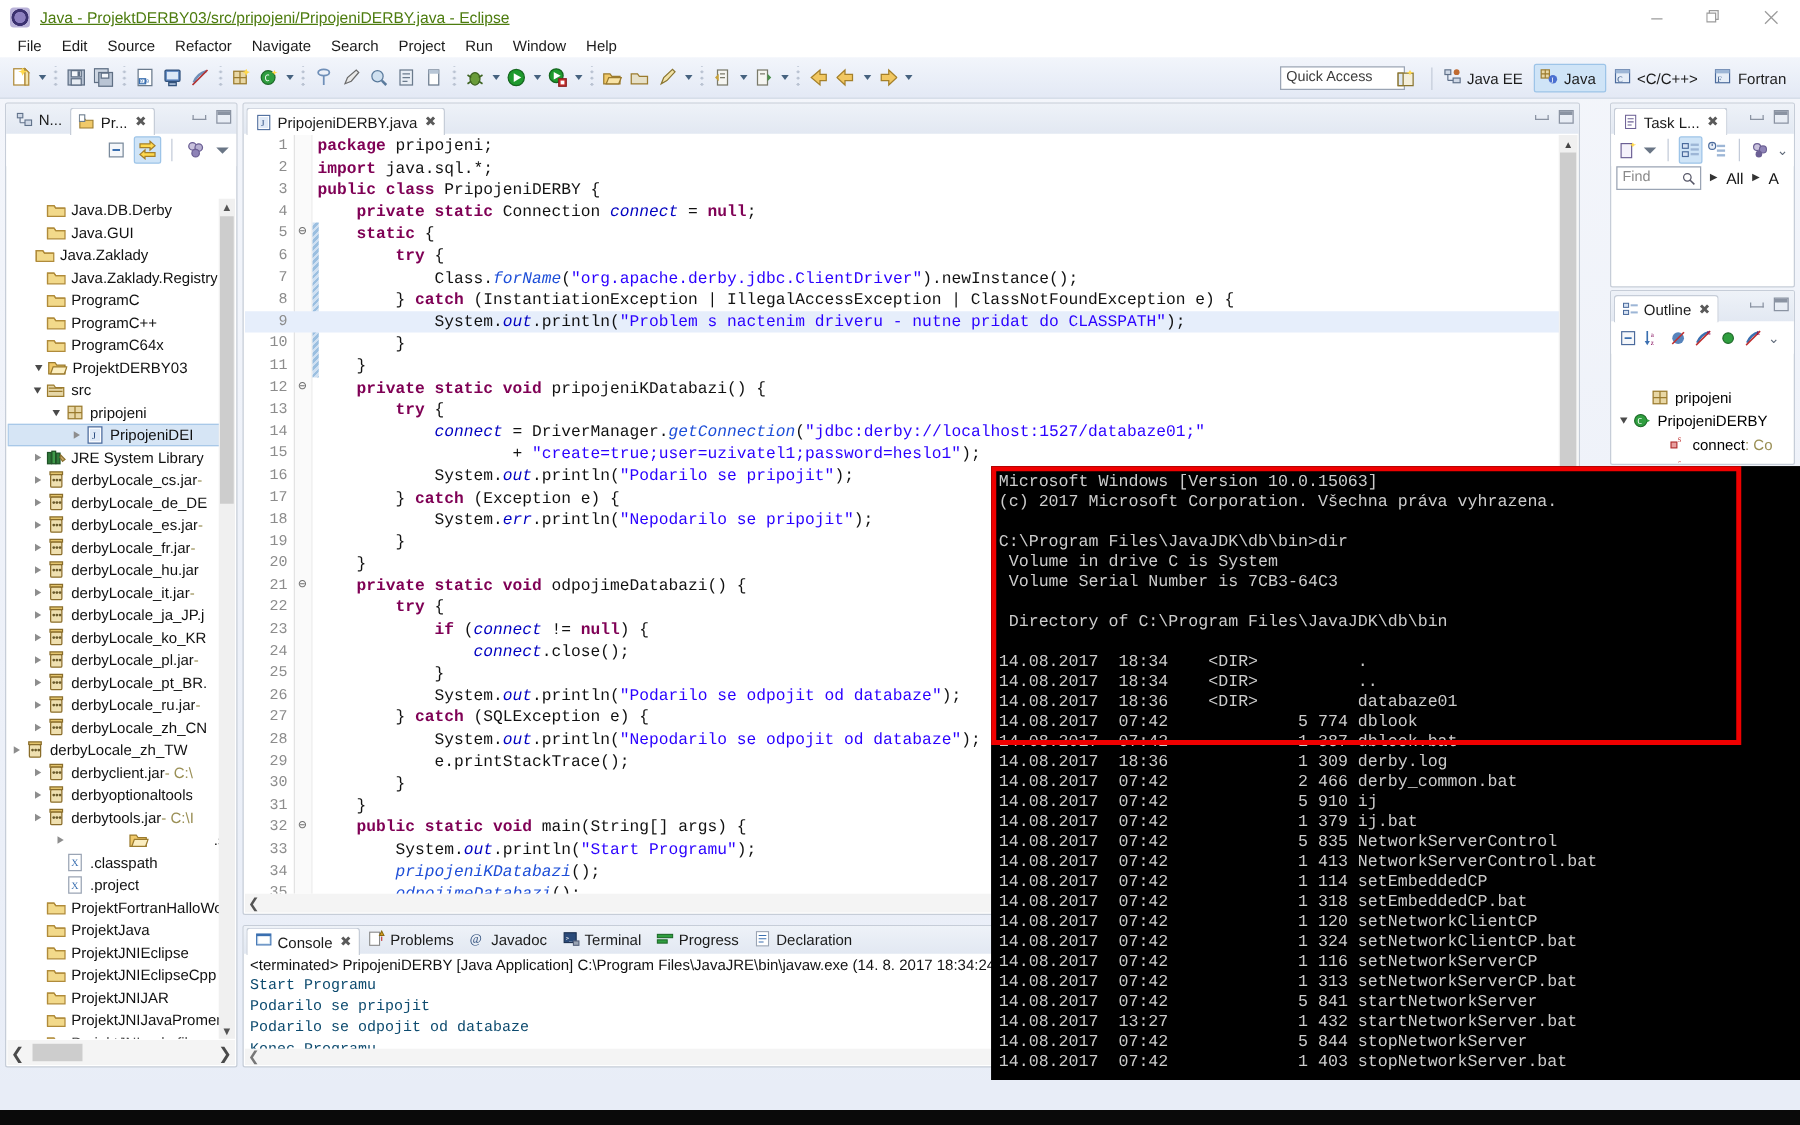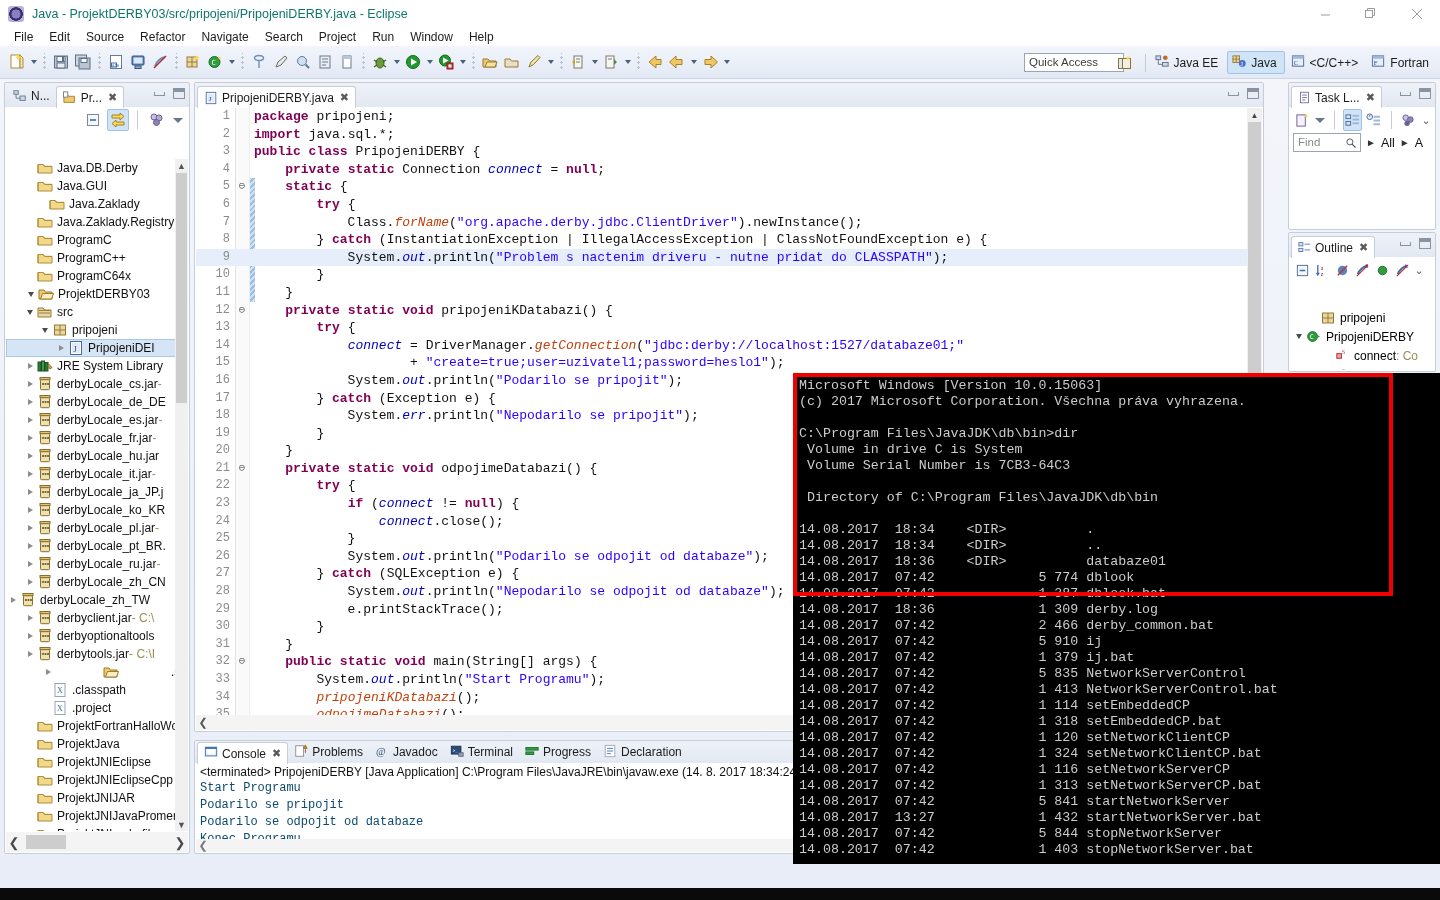--- a/index.html
+++ b/index.html
@@ -23,21 +23,21 @@
     background: #ffffff;
     display: flex; align-items: center;
   }
   .titlebar .app-icon {
     width: 16px; height: 16px; margin-left: 8px; margin-right: 8px;
     border-radius: 3px;
     background: radial-gradient(circle at 50% 50%, #8c7fbf 0 38%, #3b3170 42% 58%, #b9b2d8 62% 100%);
     position: relative;
   }
   .titlebar .title-text {
-    font-size: 12.5px; color: #0f766e; white-space: nowrap;
+    font-size: 12.5px; color: #4d7c0f; white-space: nowrap; text-decoration: underline;
   }
   .win-controls {
     position: absolute; right: 0; top: 0; height: 28px; display: flex;
   }
   .win-btn {
     width: 46px; height: 28px; display: flex; align-items: center; justify-content: center;
     color: #7a7a7a;
   }
   .win-btn svg { display: block; }
 
@@ -223,21 +223,21 @@
   }
   .cline .fold {
     position: absolute; left: 40px; width: 12px; text-align: center;
     color: #707070; font-size: 11px; line-height: 17.6px;
   }
   .cline .src { position: absolute; left: 58px; right: 0; }
   .cline.hl { background: #e6eefb; }
   .kw { color: #7f0055; font-weight: bold; }
   .str { color: #2a00ff; }
   .fld { color: #0000c0; font-style: italic; }
-  .mth { color: #c2410c; font-style: italic; }
+  .mth { color: #1d4ed8; font-style: italic; }
   .pln { color: #111111; }
   .editor-vscroll {
     position: absolute; right: 1px; top: 25px; bottom: 16px; width: 15px; background: #f0f0f0;
   }
   .editor-vscroll .ethumb {
     position: absolute; left: 1px; width: 13px; background: #cdcdcd;
   }
   .editor-hscroll {
     position: absolute; left: 1px; right: 1px; bottom: 1px; height: 15px;
     background: #f4f4f4; display: flex; align-items: center;
@@ -656,21 +656,21 @@
           <span class="t-label">Java.DB.Derby</span>
         </div>
         <div class="tree-row" style="padding-left: 17px;">
           <span class="twisty"></span>
           <span class="t-icon"><svg width="16" height="16" viewBox="0 0 16 16">
               <path d="M1 13 V4.5 H6.2 L7.6 6.4 H15 V13 Z" fill="#f2d98a" stroke="#b08b3a"></path>
               <path d="M1 13 V4.5 H6.2 L7.6 6.4 H15" fill="none" stroke="#b08b3a"></path>
             </svg></span>
           <span class="t-label">Java.GUI</span>
         </div>
-        <div class="tree-row" style="padding-left: 29px;">
+        <div class="tree-row" style="padding-left: 8px;">
           <span class="twisty"></span>
           <span class="t-icon"><svg width="16" height="16" viewBox="0 0 16 16">
               <path d="M1 13 V4.5 H6.2 L7.6 6.4 H15 V13 Z" fill="#f2d98a" stroke="#b08b3a"></path>
               <path d="M1 13 V4.5 H6.2 L7.6 6.4 H15" fill="none" stroke="#b08b3a"></path>
             </svg></span>
           <span class="t-label">Java.Zaklady</span>
         </div>
         <div class="tree-row" style="padding-left: 17px;">
           <span class="twisty"></span>
           <span class="t-icon"><svg width="16" height="16" viewBox="0 0 16 16">

